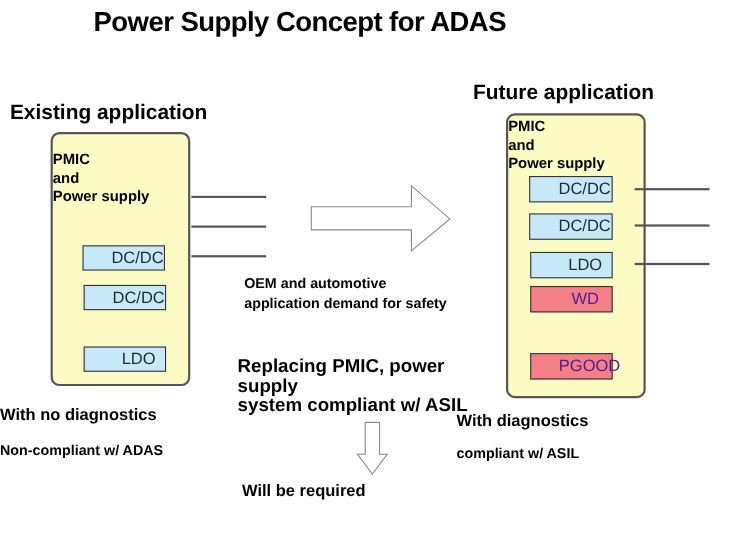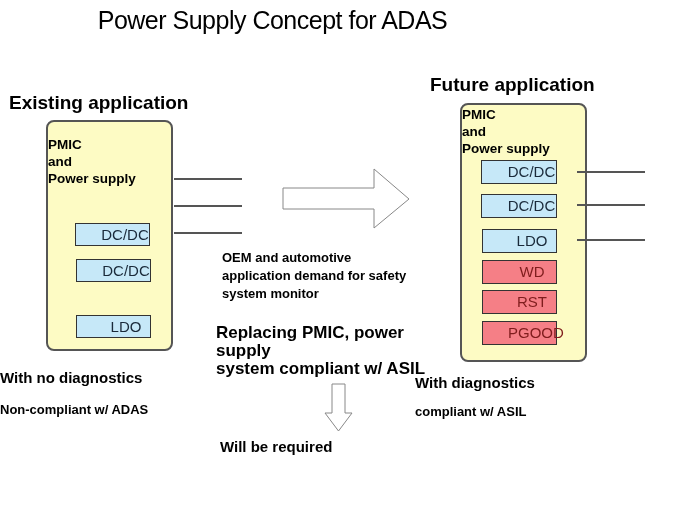--- a/index.html
+++ b/index.html
@@ -1,23 +1,23 @@
 <!DOCTYPE html>
 <html><head>
 <meta charset="utf-8">
 <style>
   html, body { margin: 0; padding: 0; background: #ffffff; }
   body { width: 675px; height: 506px; position: relative; overflow: hidden;
          font-family: "Liberation Sans", sans-serif; color: #000; }
   .abs { position: absolute; }
-  .title { left: 0; width: 545px; top: 6px; text-align: center; font-size: 25px; font-weight: normal; letter-spacing: -0.5px; }
+  .title { left: 0; width: 545px; top: 6px; text-align: center; font-size: 25px; font-weight: bold; letter-spacing: -0.5px; }
   .h2 { font-size: 19px; font-weight: bold; }
   .chip { position: absolute; border: 1px solid #333; font-size: 15px; text-align: center; box-sizing: border-box; padding-left: 25px; }
   .blue { background: #c6e8f8; color: #1a2a3a; }
-  .red  { background: #f57f86; color: #7f1d1d; }
+  .red  { background: #f57f86; color: #4c1d95; }
   .panel { background: #fdfbc4; border: 2px solid #555; border-radius: 8px; box-sizing: border-box; }
   .ptitle { position: absolute; left: 0; right: 0; text-align: left; font-weight: bold; font-size: 13.5px; line-height: 17px; }
   .line { position: absolute; height: 2px; background: #555; }
   .txt { font-weight: bold; }
 </style>
 </head>
 <body>
 
 <div class="abs title">Power Supply Concept for ADAS</div>
 
@@ -37,21 +37,20 @@
 <div class="line" style="left:174px; top:232px; width:68px;"></div>
 <div class="abs txt" style="left:0; width:216px; top:369px; font-size:15px;">With no diagnostics</div>
 <div class="abs txt" style="left:0; width:216px; top:402px; font-size:13px;">Non-compliant  w/ ADAS</div>
 
 <svg class="abs" style="left:282px; top:168px;" width="130" height="62">
   <polygon points="1,20 92,20 92,1 127,31 92,60 92,41 1,41" fill="#fff" stroke="#888" stroke-width="1"></polygon>
 </svg>
 <div class="abs txt" style="left:222px; width:240px; top:249px; font-size:13px; line-height:18px;">
   <div>OEM and automotive</div>
   <div>application demand for safety</div>
-  <div>system monitor</div>
 </div>
 <div class="abs txt" style="left:216px; width:240px; top:324px; font-size:17px; line-height:18px;">
   <div>Replacing PMIC, power supply</div>
   <div>system  compliant  w/ ASIL</div>
 </div>
 <svg class="abs" style="left:324px; top:383px;" width="30" height="50">
   <polygon points="8,1 21,1 21,30 28,30 14.5,48 1,30 8,30" fill="#fff" stroke="#888" stroke-width="1"></polygon>
 </svg>
 <div class="abs txt" style="left:220px; width:240px; top:438px; font-size:15px;">Will  be required</div>
 
@@ -59,20 +58,19 @@
 <div class="abs panel" style="left:460px; top:103px; width:127px; height:259px;">
   <div class="ptitle" style="top:1px;">
     <div>PMIC</div>
     <div>and</div>
     <div>Power supply</div>
   </div>
   <div class="chip blue" style="left:19px; top:55px; width:76px; height:24px; line-height:22px;">DC/DC</div>
   <div class="chip blue" style="left:19px; top:89px; width:76px; height:24px; line-height:22px;">DC/DC</div>
   <div class="chip blue" style="left:20px; top:124px; width:75px; height:24px; line-height:22px;">LDO</div>
   <div class="chip red" style="left:20px; top:155px; width:75px; height:24px; line-height:22px;">WD</div>
-  <div class="chip red" style="left:20px; top:185px; width:75px; height:24px; line-height:22px;">RST</div>
   <div class="chip red" style="left:20px; top:216px; width:75px; height:24px; line-height:22px;">PGOOD</div>
 </div>
 <div class="line" style="left:577px; top:171px; width:68px;"></div>
 <div class="line" style="left:577px; top:204px; width:68px;"></div>
 <div class="line" style="left:577px; top:239px; width:68px;"></div>
 <div class="abs txt" style="left:415px; width:215px; top:374px; font-size:15px;">With diagnostics</div>
 <div class="abs txt" style="left:415px; width:215px; top:404px; font-size:13px;">compliant  w/ ASIL</div>
 
 </body></html>

